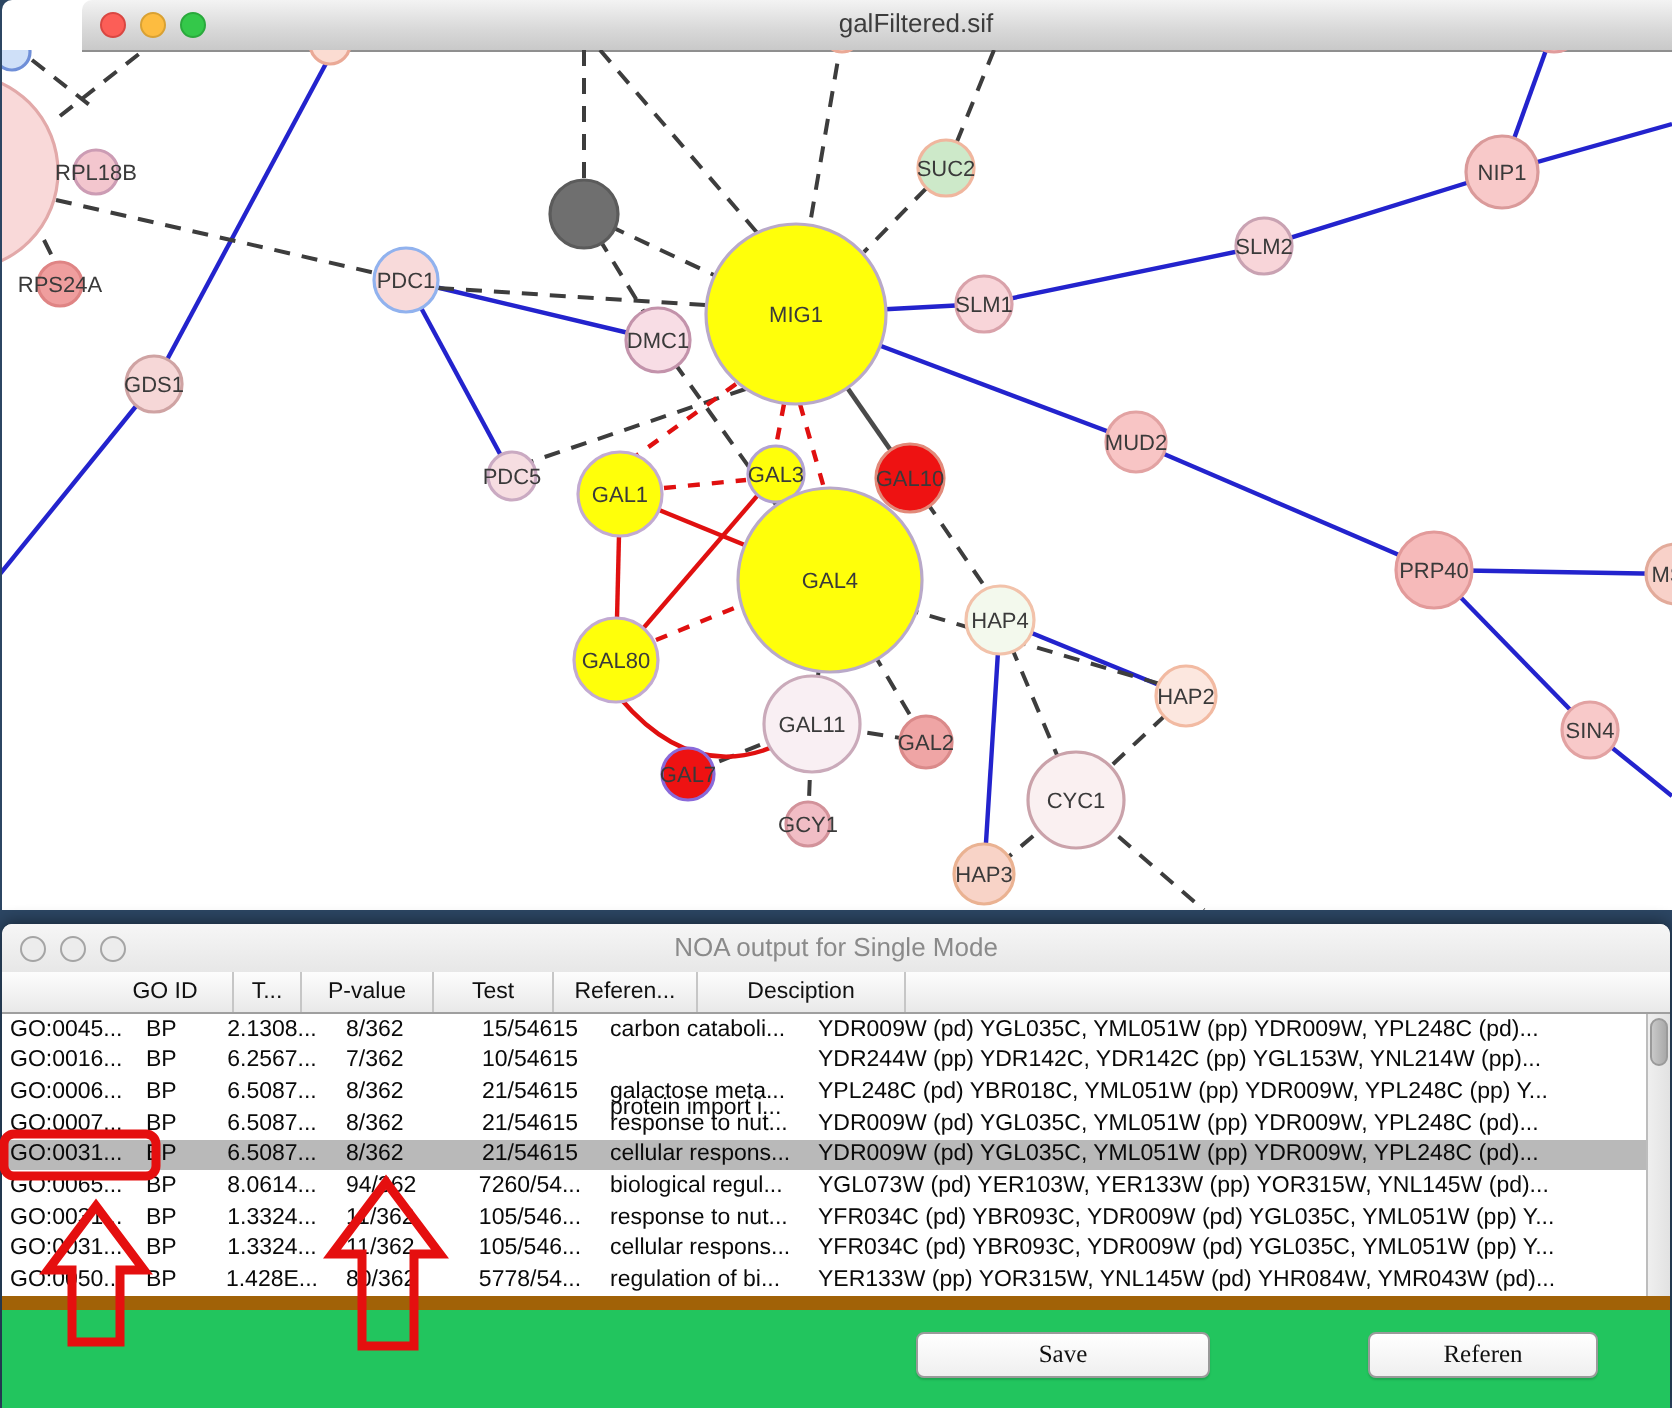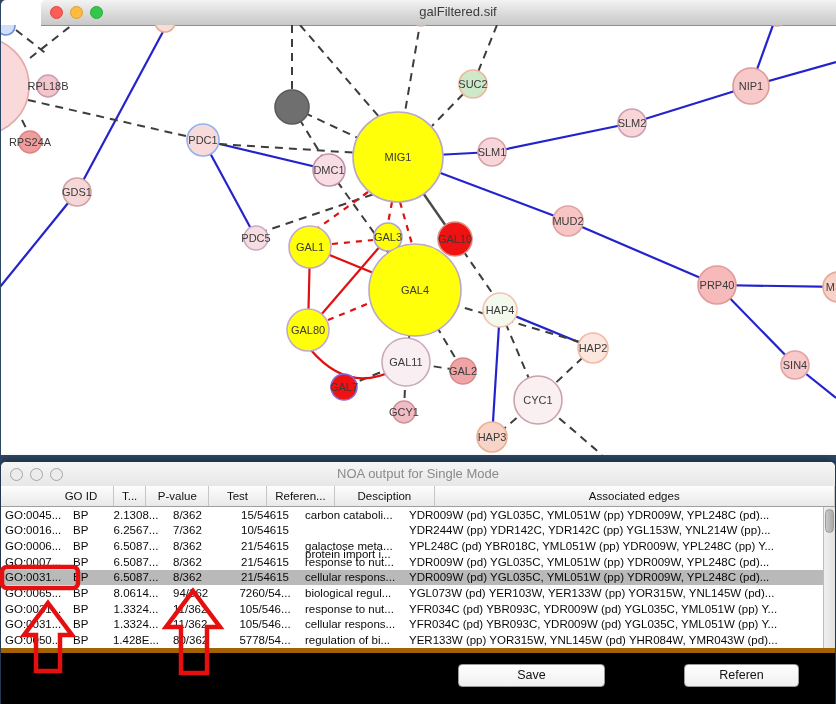--- a/index.html
+++ b/index.html
@@ -52,21 +52,21 @@
   #vscroll{
     position:absolute;top:45px;right:0;width:12px;height:141px;
     background:linear-gradient(90deg,#efefef,#e2e2e2);border-left:1px solid #bdbdbd;box-sizing:border-box;
   }
   #vscroll .thumb{
     position:absolute;top:2px;left:1px;width:9px;height:24px;border-radius:5px;
     background:linear-gradient(90deg,#c9c9c9,#a9a9a9);border:1px solid #9a9a9a;box-sizing:border-box;
   }
   #tbl-footer{
     position:absolute;left:0;right:0;top:186px;bottom:0;
-    background:#000000;border-top:5px solid #a16207;
+    background:#22c55e;border-top:7px solid #a16207;font-family:Liberation Serif, serif;
   }
   .pushbtn{
     position:absolute;top:11px;height:23px;box-sizing:border-box;
     background:linear-gradient(#ffffff,#efefef);
     border:1px solid #9a9a9a;border-radius:4px;
     font-size:12.5px;color:#111;text-align:center;line-height:21px;
     box-shadow:0 1px 1px rgba(0,0,0,.15);
   }
   #btn-save{left:457px;width:147px;}
   #btn-cancel{left:683px;width:115px;}
@@ -211,21 +211,20 @@
       </div>
     <div class="title">NOA output for Single Mode</div>
   </div>
   <div id="tbl-header">
       <div class="hcell" style="width: 68px;">GO ID</div>
       <div class="hcell" style="width: 34px;">T...</div>
       <div class="hcell" style="width: 66px;">P-value</div>
       <div class="hcell" style="width: 60px;">Test</div>
       <div class="hcell" style="width: 72px;">Referen...</div>
       <div class="hcell" style="width: 104px;">Desciption</div>
-      <div class="hcell" style="width: 420px;">Associated edges</div>
     </div>
   <div id="tbl-rows">
       <div class="trow">
         <div class="tcell al" style="width: 68px;">GO:0045...</div>
         <div class="tcell al" style="width: 34px;">BP</div>
         <div class="tcell ac" style="width: 66px;">2.1308...</div>
         <div class="tcell al" style="width: 60px;">8/362</div>
         <div class="tcell ac" style="width: 72px;">15/54615</div>
         <div class="tcell al" style="width: 104px;">carbon cataboli...</div>
         <div class="tcell al" style="width: 420px;">YDR009W (pd) YGL035C, YML051W (pp) YDR009W, YPL248C (pd)...</div>

